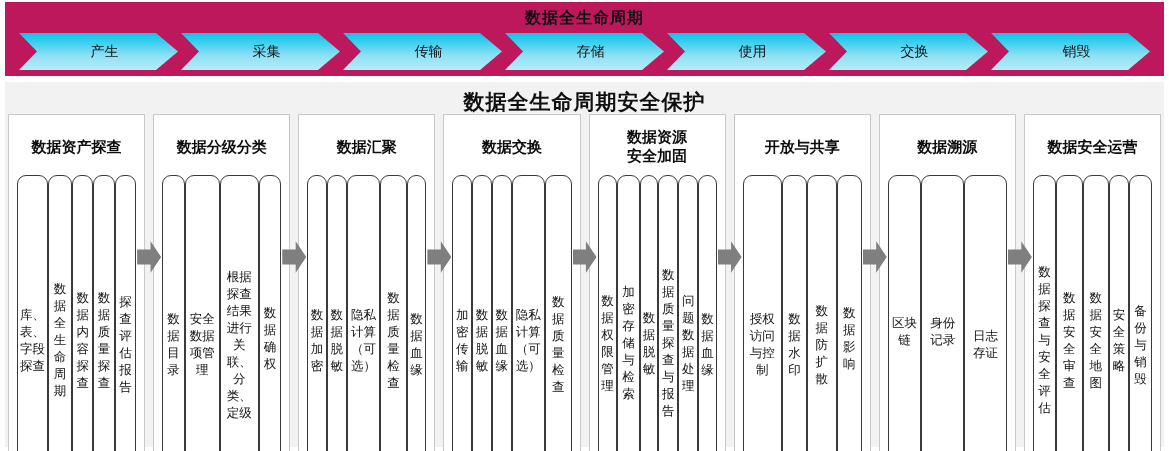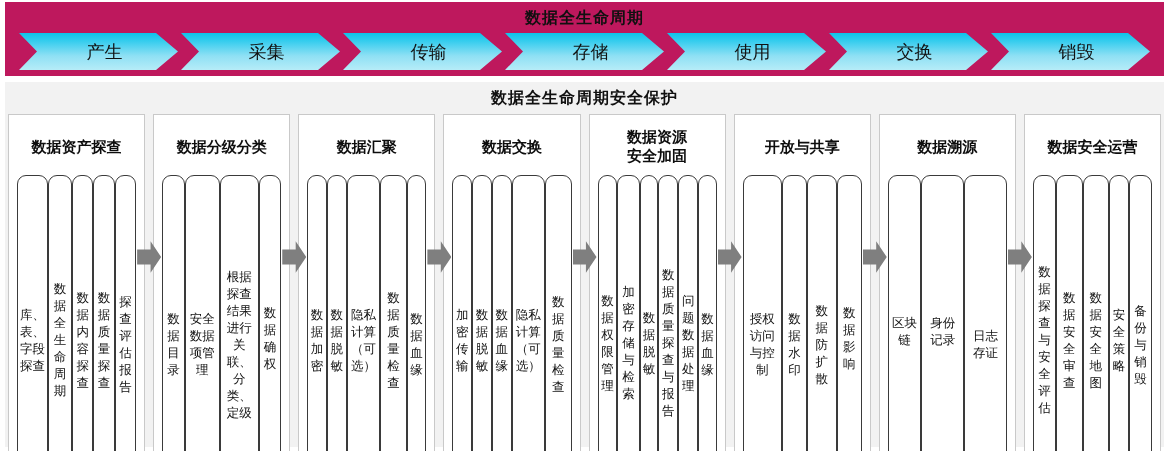--- a/index.html
+++ b/index.html
@@ -46,21 +46,21 @@
     gap: 3px;
   }
   .stage {
     position: relative;
     flex: 1 1 0;
     height: 37px;
     background: linear-gradient(to bottom, #0ec3ea 0%, #36cdee 22%, #8fe0f4 62%, #b6ecf8 100%);
     display: flex;
     align-items: center;
     justify-content: center;
-    font-size: 18px;
+    font-size: 14px;
     color: #111111;
     clip-path: polygon(0 0, calc(100% - 22px) 0, 100% 50%, calc(100% - 22px) 100%, 0 100%, 18px 50%);
     padding-left: 12px;
     box-sizing: border-box;
   }
   .stage.first {
     clip-path: polygon(0 0, calc(100% - 22px) 0, 100% 50%, calc(100% - 22px) 100%, 0 100%, 18px 50%);
   }
 
   
@@ -72,21 +72,21 @@
     height: 365px;
     background: #f2f2f2;
     box-sizing: border-box;
   }
   #protection-title {
     position: absolute;
     left: 0;
     top: 6px;
     width: 100%;
     text-align: center;
-    font-size: 16px;
+    font-size: 21px;
     font-weight: bold;
     letter-spacing: 1px;
     color: #101010;
   }
 
   #columns {
     position: absolute;
     left: 3px;
     top: 32px;
     width: 1153px;

